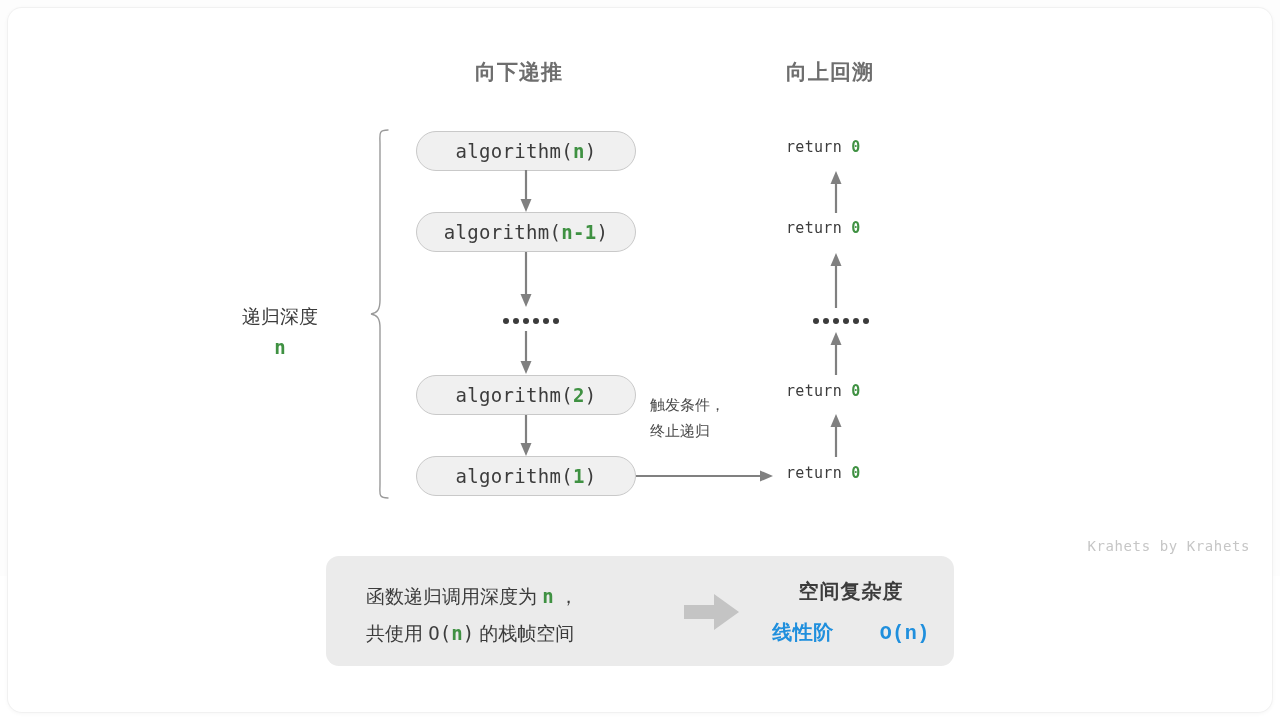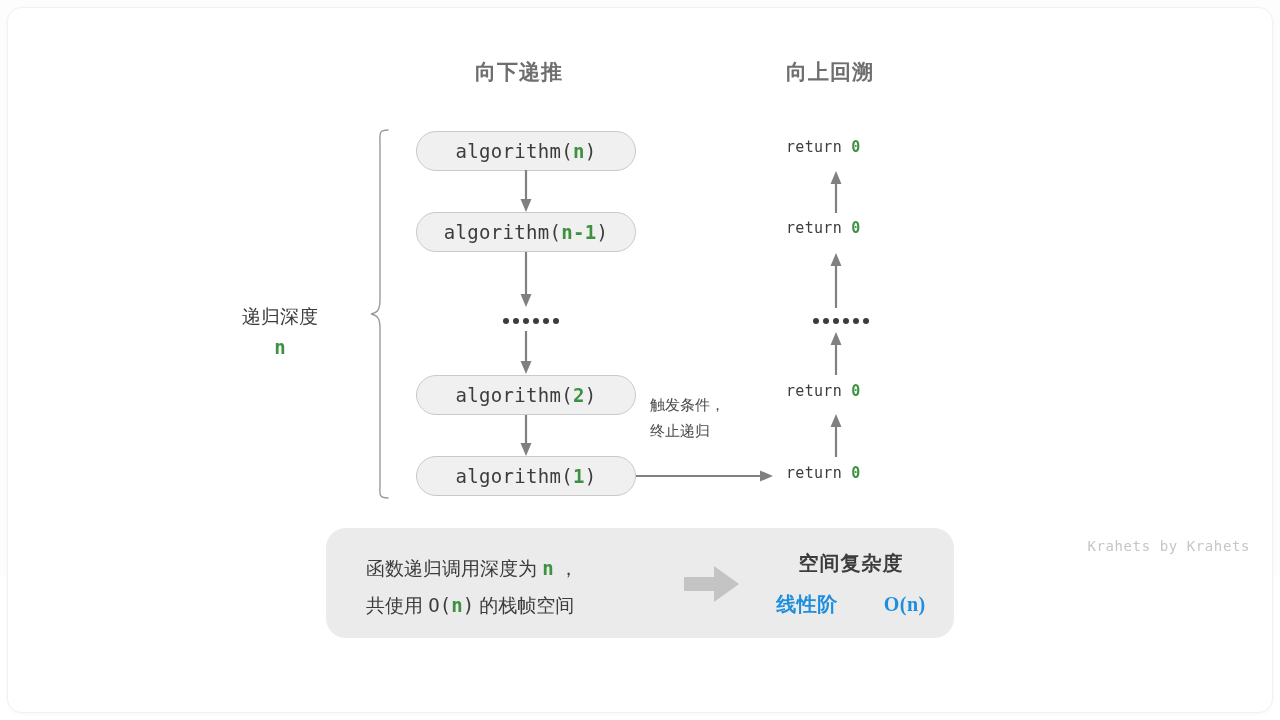--- a/index.html
+++ b/index.html
@@ -133,25 +133,25 @@
     font-weight: normal;
     color: #4a4a4a;
     line-height: 1.75;
     white-space: nowrap;
   }
 
   
   #summary {
     position: absolute;
     left: 326px;
-    top: 528px;
+    top: 556px;
     width: 628px;
     height: 110px;
     background: #ebebeb;
-    border-radius: 20px;
+    border-radius: 13px;
   }
   #summary-left {
     position: absolute;
     left: 40px;
     top: 22px;
     font-size: 19px;
     color: #3c3c3c;
     line-height: 1.95;
     white-space: nowrap;
   }
@@ -186,21 +186,21 @@
   }
   #summary-value {
     display: block;
     margin-top: 14px;
     font-size: 20px;
     font-weight: bold;
     color: #1f8fdd;
     letter-spacing: 0.5px;
   }
   #summary-value .mono {
-    font-family: Liberation Serif, serif;
+    font-family: Liberation Mono, monospace;
     margin-left: 40px;
   }
 
   
   #credit {
     position: absolute;
     right: 30px;
     bottom: 22px;
     font-family: "DejaVu Sans Mono", "Liberation Mono", monospace;
     font-size: 14px;

